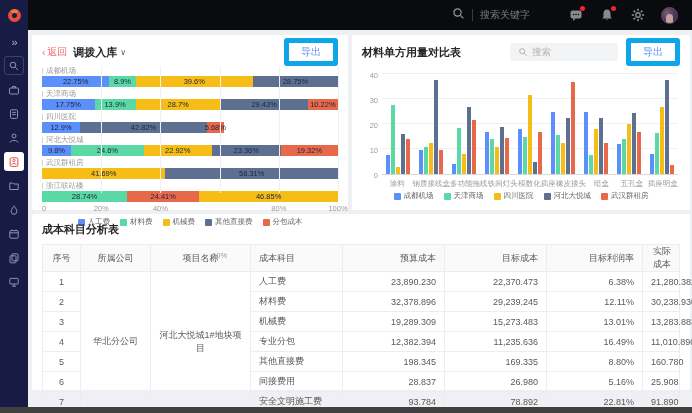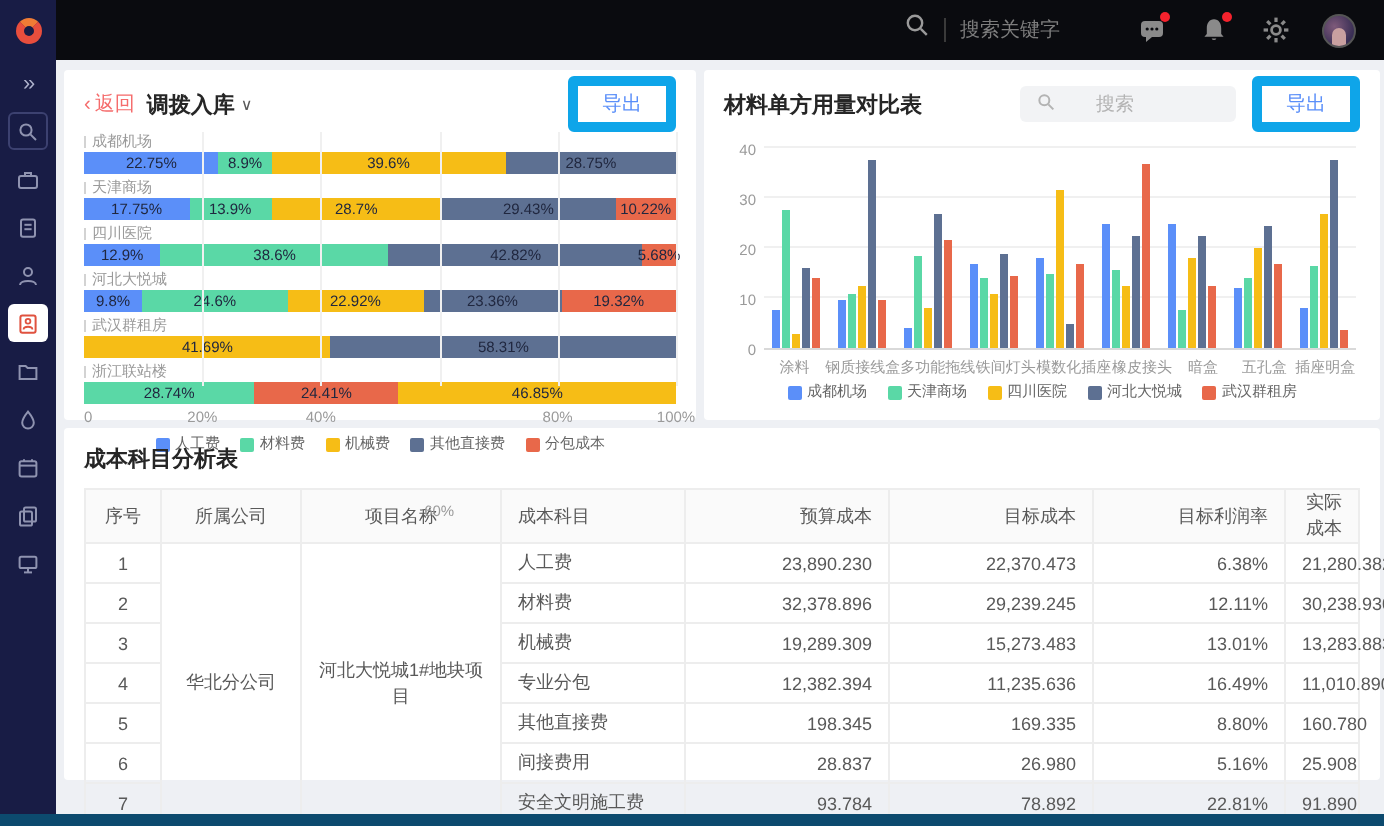--- a/index.html
+++ b/index.html
@@ -1,18 +1,18 @@
 <!DOCTYPE html>
 <html><head>
 <meta charset="utf-8">
 <style>
   * { margin:0; padding:0; box-sizing:border-box; }
   html,body { width:692px; height:413px; overflow:hidden; }
   body { font-family:"Liberation Sans","DejaVu Sans",sans-serif; background:#eef0f4; position:relative; }
-  .app { position:absolute; inset:0; width:692px; height:413px; background:#0c4a6e; overflow:hidden; }
+  .app { position:absolute; inset:0; width:692px; height:413px; background:#404040; overflow:hidden; }
 
   
   .topbar { position:absolute; left:0; top:0; right:0; height:30px; background:#0a0b0f; display:flex; align-items:center; }
   .logo-box { width:28px; height:30px; background:#181c45; display:flex; align-items:center; justify-content:center; flex:0 0 28px; }
   .logo-ring { width:13px; height:13px; border-radius:50%; border:4px solid #e84e3d; border-top-color:#f07c35; }
   .topbar-spacer { flex:1; }
   .top-search { display:flex; align-items:center; gap:7px; margin-right:38px; }
   .top-search .divider { width:1px; height:12px; background:#3a3a3a; }
   .top-search .ph { font-size:10px; color:#7d7d7d; }
   .top-icons { display:flex; align-items:center; gap:16px; margin-right:14px; }
@@ -34,21 +34,21 @@
   .card { background:#fff; border-radius:2px; }
   .left-card { width:316px; flex:0 0 316px; padding:6px 10px 0 10px; }
   .right-card { flex:1; padding:6px 10px 0 10px; }
 
   .panel-head { display:flex; align-items:center; height:22px; }
   .back { color:#f56c6c; font-size:10px; display:flex; align-items:center; gap:2px; cursor:pointer; }
   .panel-title { font-size:11px; font-weight:bold; color:#262626; margin-left:6px; }
   .caret { font-size:8px; color:#595959; margin-left:3px; }
   .head-spacer { flex:1; }
   .export-btn { border:5px solid #0ea5e9; color:#5b8ff9; background:#fff; font-size:10px; border-radius:3px; padding:2px 12px; cursor:pointer; font-family:inherit; }
-  .mini-search { display:flex; align-items:center; gap:20px; background:#f2f3f5; border-radius:3px; height:18px; padding:0 8px; width:108px; margin-right:8px; }
+  .mini-search { display:flex; align-items:center; gap:4px; background:#f2f3f5; border-radius:3px; height:18px; padding:0 8px; width:108px; margin-right:8px; }
   .mini-search .ph { font-size:9.5px; color:#b3b3b3; }
 
   
   .hchart { position:relative; margin-top:3px; }
   .hgrid { position:absolute; top:0; bottom:22px; width:1px; background:#f0f0f0; }
   .hrow-label { display:flex; align-items:center; gap:3px; height:10px; font-size:7.5px; color:#9a9a9a; }
   .hrow-label .tick { width:1px; height:6px; background:#d3d3d3; }
   .hbar { display:flex; height:11px; margin-bottom:2px; }
   .hseg { display:flex; align-items:center; justify-content:center; font-size:7.5px; color:#20273f; white-space:nowrap; overflow:visible; }
   .haxis { position:relative; height:11px; font-size:7.5px; color:#9a9a9a; }
@@ -245,21 +245,20 @@
               <div class="hseg" style="width: 28.7%; background: rgb(246, 189, 22);">28.7%</div>
               <div class="hseg" style="width: 29.43%; background: rgb(93, 112, 146);">29.43%</div>
               <div class="hseg" style="width: 10.22%; background: rgb(232, 104, 74);">10.22%</div>
             </div>
             <div class="hrow-label">
               <span class="tick"></span>
               <span>四川医院</span>
             </div>
             <div class="hbar">
               <div class="hseg" style="width: 12.9%; background: rgb(91, 143, 249);">12.9%</div>
-              <div class="hseg" style="width: 38.6%; background: rgb(90, 216, 166);">38.6%</div>
               <div class="hseg" style="width: 42.82%; background: rgb(93, 112, 146);">42.82%</div>
               <div class="hseg" style="width: 5.68%; background: rgb(232, 104, 74);">5.68%</div>
             </div>
             <div class="hrow-label">
               <span class="tick"></span>
               <span>河北大悦城</span>
             </div>
             <div class="hbar">
               <div class="hseg" style="width: 9.8%; background: rgb(91, 143, 249);">9.8%</div>
               <div class="hseg" style="width: 24.6%; background: rgb(90, 216, 166);">24.6%</div>

